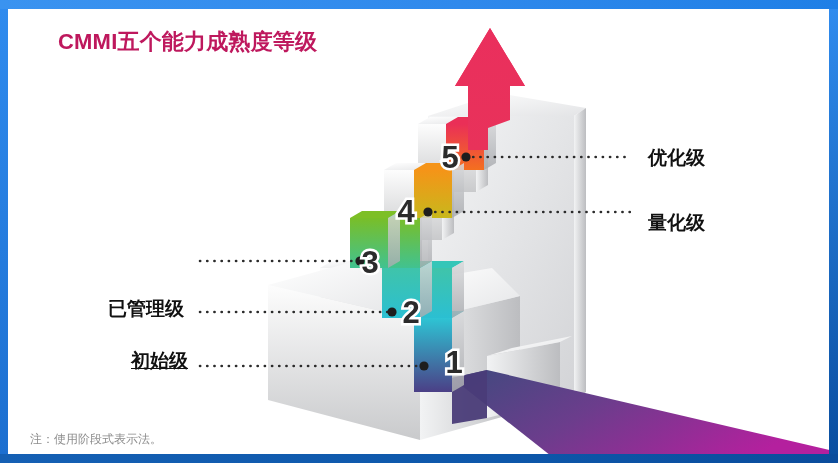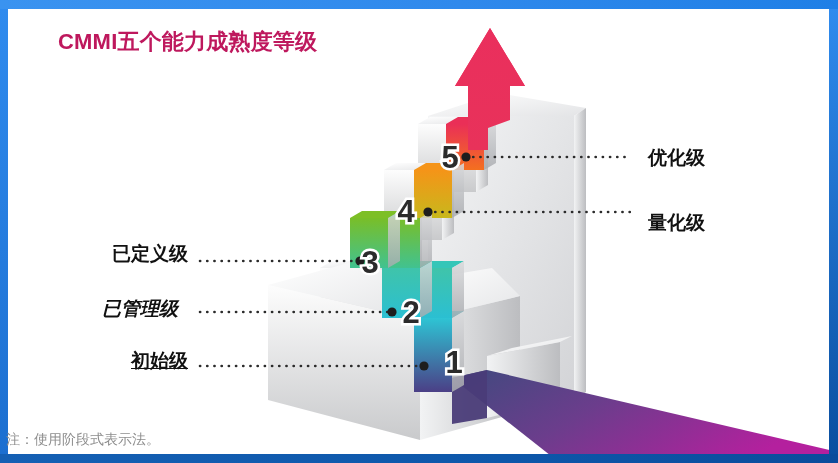--- a/index.html
+++ b/index.html
@@ -17,33 +17,33 @@
   #bd-right{right:0;top:9px;width:9px;height:445px;
           background:linear-gradient(180deg,#2f8bee 0%,#0a4fa0 100%);}
   #bd-bottom{left:0;bottom:0;width:838px;height:9px;
           background:linear-gradient(90deg,#1560b4 0%,#0d57aa 60%,#0a4c9c 100%);}
 
   
   #title{position:absolute;left:58px;top:27px;font-size:22px;font-weight:bold;
          color:#be185d;letter-spacing:.2px;white-space:nowrap;}
 
   
-  #footnote{position:absolute;left:6px;top:431px;font-size:14px;color:#8d8d8d;
+  #footnote{position:absolute;left:30px;top:431px;font-size:12px;color:#8d8d8d;
             white-space:nowrap;}
 
   
   #stage{position:absolute;left:0;top:0;width:838px;height:463px;}
   svg{display:block;}
 
   
   .lbl{position:absolute;font-size:19px;font-weight:bold;color:#111111;
        white-space:nowrap;text-align:right;}
   .lbl-left{text-align:right;}
   #lbl-l3{left:38px;top:241px;width:150px;}
-  #lbl-l2{left:28px;top:296px;width:150px;font-style:italic;}
+  #lbl-l2{left:34px;top:296px;width:150px;}
   #lbl-l1{left:38px;top:348px;width:150px;text-decoration:underline;}
   #lbl-r5{left:648px;top:145px;}
   #lbl-r4{left:648px;top:198px;margin-top:12px;}
 </style>
 </head>
 <body>
 
 <div id="slide">
 
   <div id="stage">
@@ -226,21 +226,20 @@
   </svg>
   </div>
 
   <div class="bd" id="bd-top"></div>
   <div class="bd" id="bd-left"></div>
   <div class="bd" id="bd-right"></div>
   <div class="bd" id="bd-bottom"></div>
 
   <div id="title">CMMI五个能力成熟度等级</div>
 
-  <div class="lbl lbl-left" id="lbl-l3">已定义级</div>
   <div class="lbl lbl-left" id="lbl-l2">已管理级</div>
   <div class="lbl lbl-left" id="lbl-l1">初始级</div>
 
   <div class="lbl" id="lbl-r5">优化级</div>
   <div class="lbl" id="lbl-r4">量化级</div>
 
   <div id="footnote">注：使用阶段式表示法。</div>
 
 </div>
 

